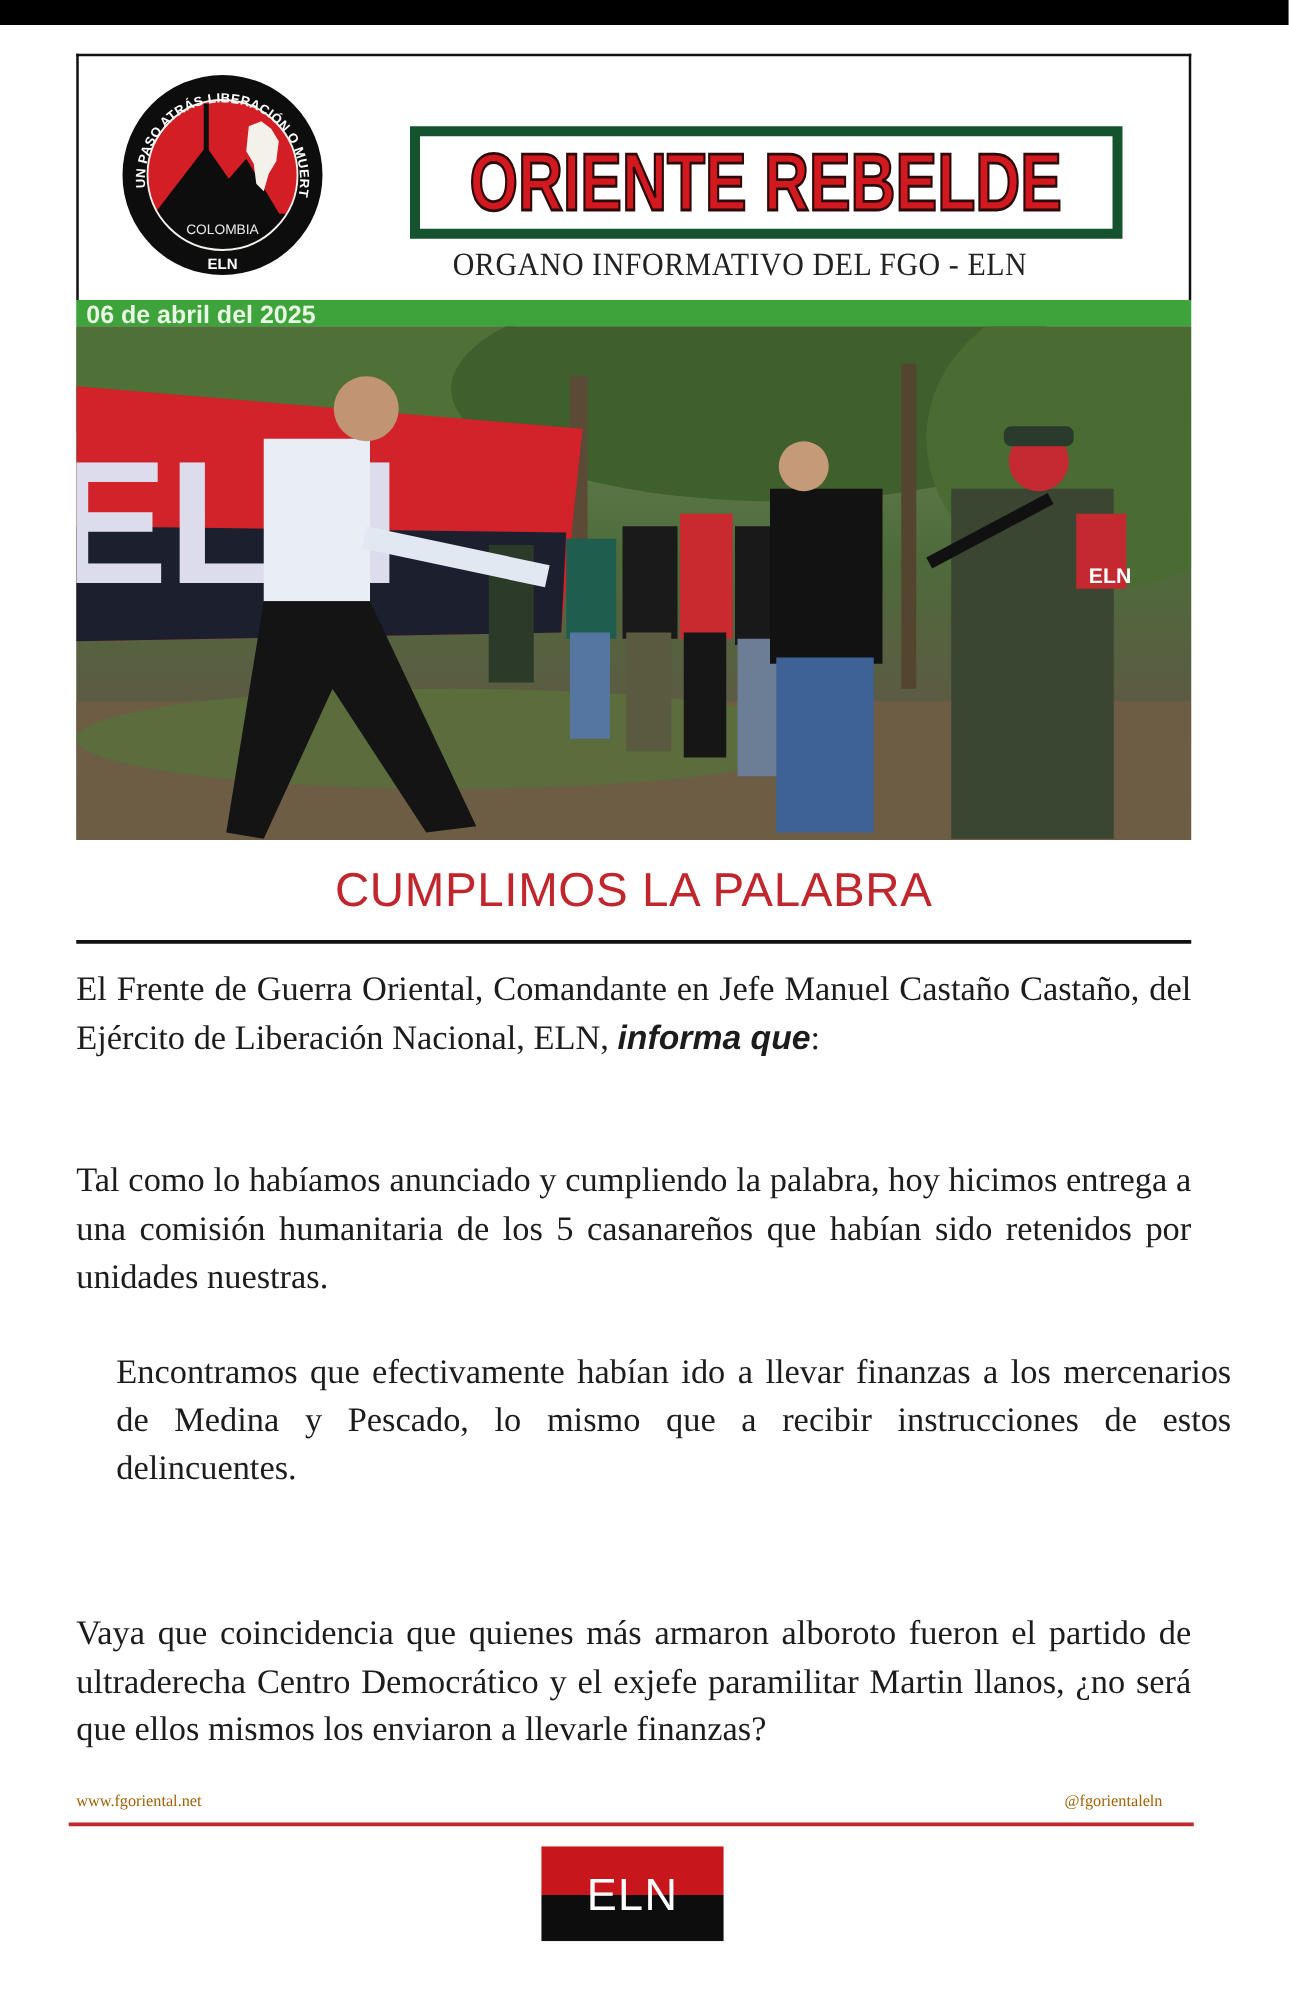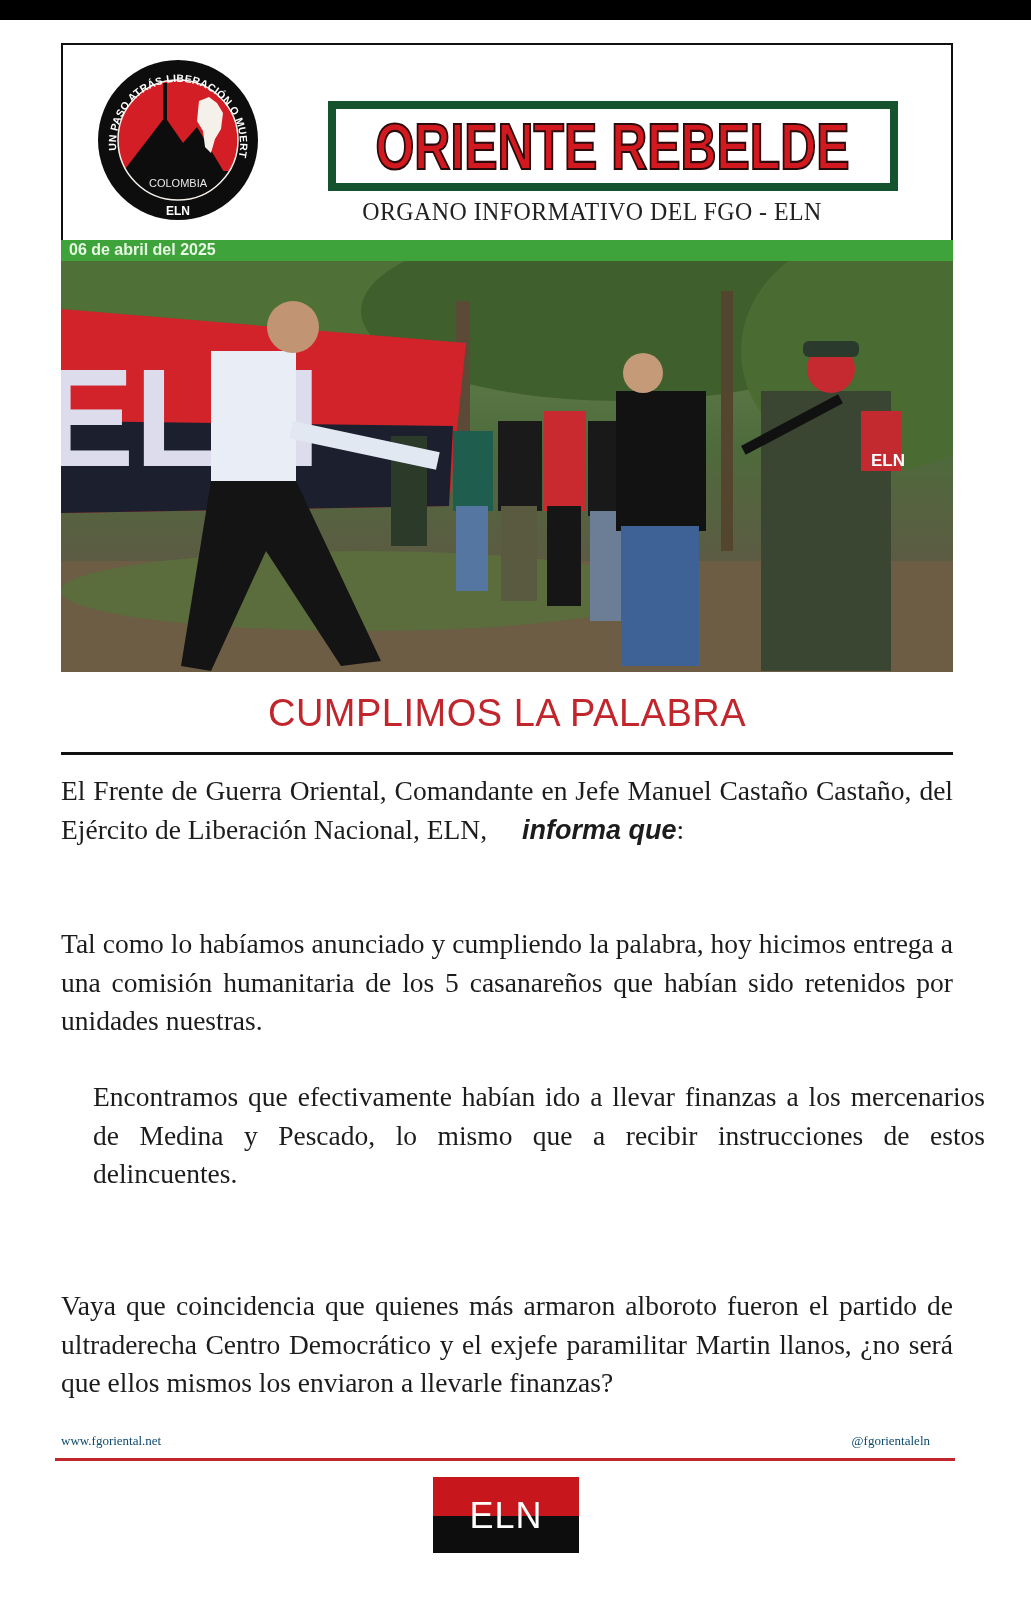--- a/index.html
+++ b/index.html
@@ -28,44 +28,44 @@
     position: absolute; left: 244px; top: 152px; width: 570px; text-align: center;
     font-family: "Liberation Serif", serif; font-size: 26px; color: #222; letter-spacing: 0.5px;
     transform: scaleX(0.92);
   }
 
   .datebar {
     position: absolute; left: 61px; top: 240px; width: 892px; height: 21px; background: #3da33a;
   }
   .datebar span {
     position: absolute; left: 8px; top: 1px; font-family: "Liberation Sans", sans-serif;
-    font-size: 16px; font-weight: bold; color: #e8f7e3;
+    font-size: 20px; font-weight: bold; color: #e8f7e3;
   }
 
   .photo {
     position: absolute; left: 61px; top: 261px; width: 892px; height: 411px; overflow: hidden;
     background: linear-gradient(180deg, #6f8a58 0%, #4e6b3b 45%, #5d5a44 75%, #7a6a53 100%);
   }
 
   .headline {
     position: absolute; left: 61px; top: 692px; width: 892px; text-align: center;
     font-family: Liberation Sans, sans-serif; font-size: 38px; color: #c0262c; letter-spacing: 0.5px;
   }
   .rule-dark { position: absolute; left: 61px; top: 752px; width: 892px; height: 3px; background: #111; }
 
   .body {
     position: absolute; left: 61px; width: 892px; font-family: "Liberation Serif", serif;
     font-size: 27.5px; line-height: 38.5px; text-align: justify; color: #1c1c1c;
   }
   .body b.inf {
-    font-family: "Liberation Sans", sans-serif; font-weight: bold; font-style: italic; font-size: 27px; margin-left: 28px;
+    font-family: "Liberation Sans", sans-serif; font-weight: bold; font-style: italic; font-size: 27px;
   }
 
   .foot-link {
-    position: absolute; top: 1433px; font-family: "Liberation Serif", serif; font-size: 13px; color: #0c4a6e;
+    position: absolute; top: 1433px; font-family: "Liberation Serif", serif; font-size: 13px; color: #a16207;
   }
   .rule-red { position: absolute; left: 55px; top: 1458px; width: 900px; height: 3px; background: #c0262c; }
   .eln-flag {
     position: absolute; left: 433px; top: 1477px; width: 146px; height: 76px; overflow: hidden;
   }
   .eln-flag .r { position: absolute; left: 0; top: 0; width: 100%; height: 39px; background: #c8161d; }
   .eln-flag .k { position: absolute; left: 0; top: 39px; width: 100%; height: 37px; background: #0d0d0d; }
   .eln-flag span {
     position: absolute; left: 0; width: 100%; top: 18px; text-align: center;
     font-family: "Liberation Sans", sans-serif; font-size: 36px; color: #fff; letter-spacing: 1px;

